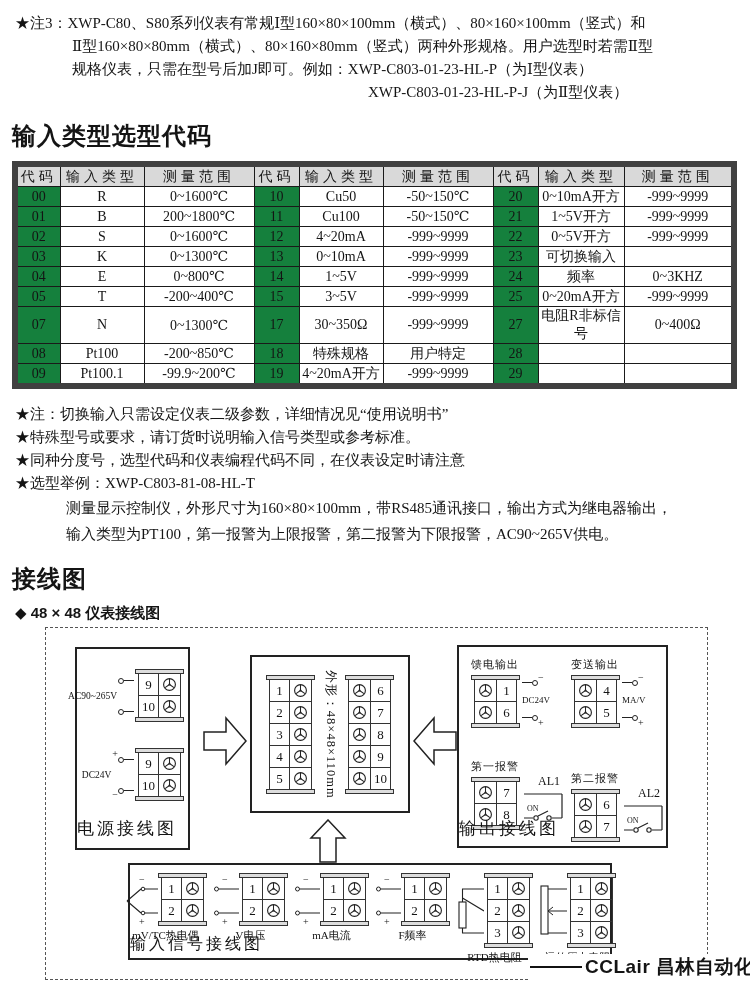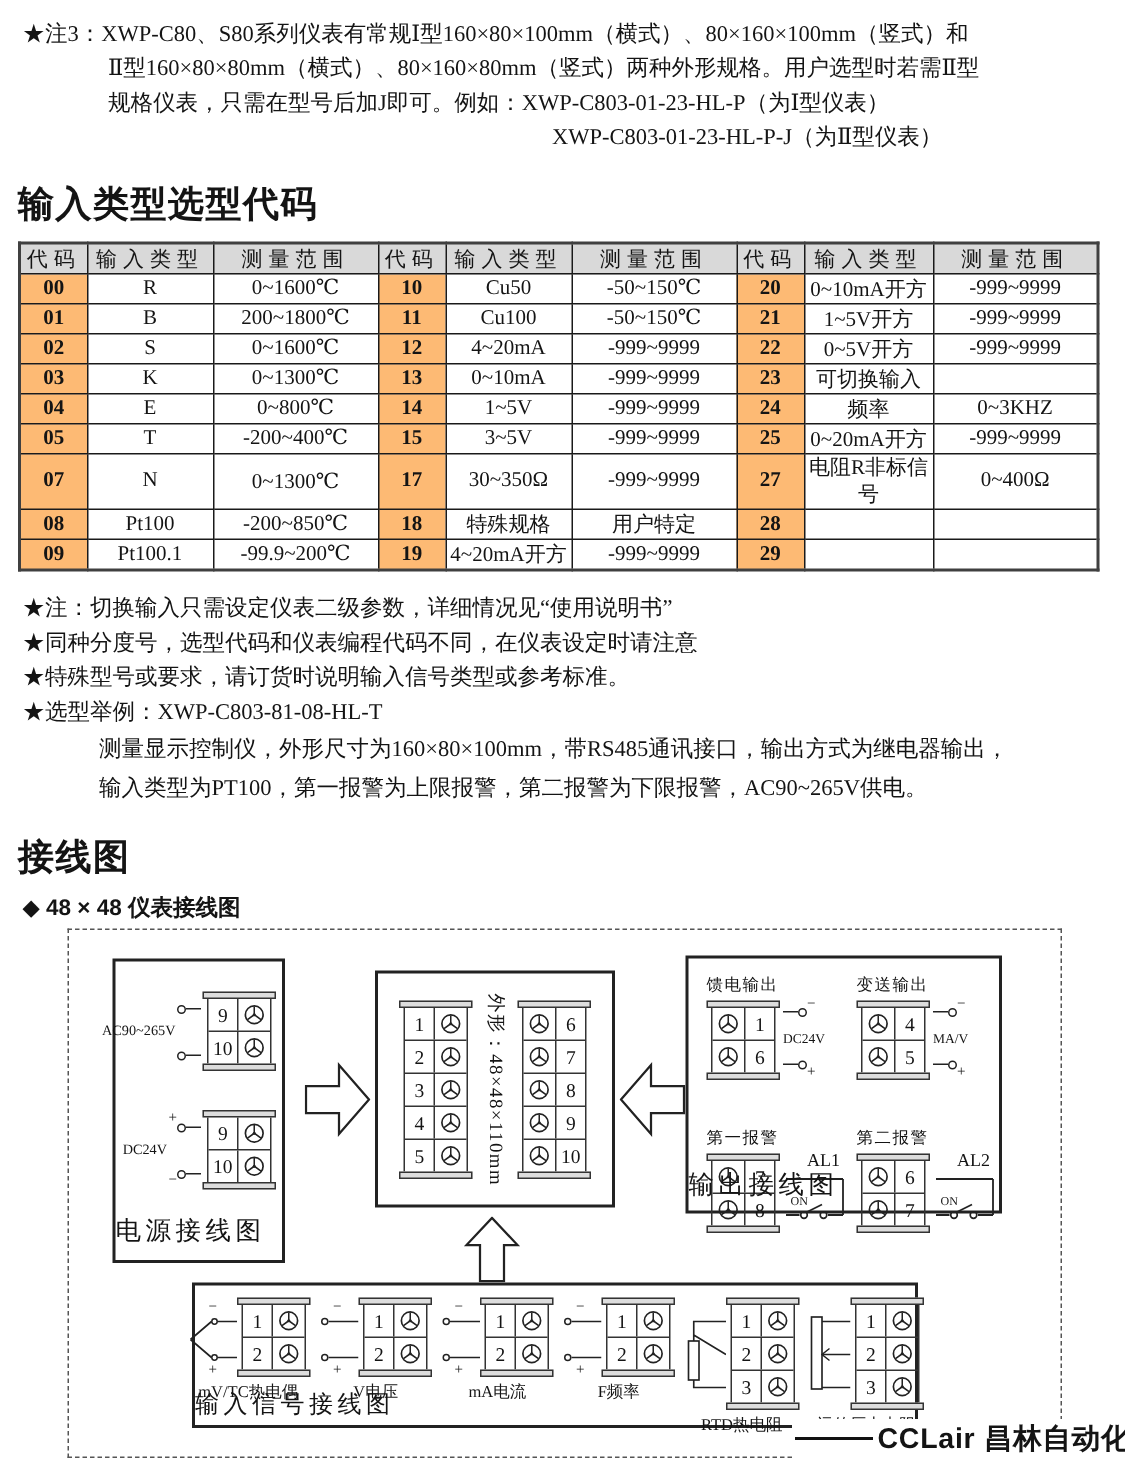--- a/index.html
+++ b/index.html
@@ -15,39 +15,39 @@
   
   .h-sec{
     font-family:"Liberation Sans","DejaVu Sans",sans-serif;font-weight:bold;
     font-size:24px;margin:16px 0 9px 12px;letter-spacing:1px;
   }
   .h-sub{
     font-family:"Liberation Sans","DejaVu Sans",sans-serif;font-weight:bold;
     font-size:15px;margin:4px 0 4px 15px;
   }
   
-  table.codes{border-collapse:collapse;margin:0 0 0 12px;border:2px solid #404040;}
+  table.codes{border-collapse:collapse;margin:0 0 0 12px;border:6px solid #404040;}
   table.codes th,table.codes td{
     border:1px solid #1a1a1a;height:19px;text-align:center;
     font-size:14px;padding:0 2px;font-weight:normal;
   }
   table.codes th{background:#d9d9d9;letter-spacing:4px;}
-  table.codes td.code{background:#fdba74;font-weight:bold;}
+  table.codes td.code{background:#15803d;}
   
   .notes{margin-top:14px;font-size:15px;line-height:23px;}
   .notes .line{padding-left:15px;}
   .example{font-size:15px;line-height:26px;}
   .example .line{padding-left:66px;}
   
   .diagram{position:relative;width:750px;height:359px;margin-top:4px;}
   .dash{position:absolute;left:45px;top:0;width:661px;height:351px;border:1.5px dashed #555;}
   .dbox{position:absolute;border:2px solid #222;background:#fff;box-sizing:border-box;}
   #power-box{left:75px;top:20px;width:115px;height:203px;display:flex;flex-direction:column;justify-content:flex-start;padding:20px 4px 6px 6px;}
   #center-box{left:250px;top:28px;width:160px;height:158px;display:flex;align-items:center;justify-content:space-between;padding:0 14px;}
-  #output-box{left:457px;top:18px;width:211px;height:172px;}
+  #output-box{left:457px;top:18px;width:211px;height:203px;}
   #input-box{left:128px;top:236px;width:484px;height:97px;display:flex;justify-content:center;align-items:flex-start;gap:6px;padding-top:8px;}
   .boxlabel{position:absolute;left:0;right:0;text-align:left;font-size:17px;letter-spacing:3px;}
   #power-box .boxlabel{bottom:8px;}
   #output-box .boxlabel{bottom:6px;}
   #input-box .boxlabel{bottom:3px;font-size:16px;}
   
   .tblock{display:inline-flex;flex-direction:column;}
   .tcap{height:3px;background:#ddd;border:1px solid #333;}
   .tbody{margin:0 3px;border:1px solid #333;border-top:none;border-bottom:none;}
   .trow{display:flex;height:21px;}
@@ -70,21 +70,21 @@
   
   .pgroup{display:flex;align-items:center;justify-content:flex-end;margin-bottom:26px;}
   .plabel{font-size:9.5px;margin-right:1px;white-space:nowrap;}
   .pw{display:flex;flex-direction:column;justify-content:space-between;height:40px;margin-right:1px;}
   
   .vtextwrap{width:22px;height:150px;display:flex;align-items:center;justify-content:center;}
   .vtext{transform:rotate(90deg);white-space:nowrap;font-size:12.5px;letter-spacing:1px;}
   
   .ogroup{position:absolute;}
   #og1{left:12px;top:10px;} #og2{left:112px;top:10px;}
-  #og3{left:12px;top:112px;} #og4{left:112px;top:112px;}
+  #og3{left:12px;top:112px;} #og4{left:112px;top:124px;}
   .olabel{font-size:11px;margin-bottom:3px;letter-spacing:1px;}
   .orow{display:flex;align-items:flex-start;}
   .owires{display:flex;flex-direction:column;justify-content:space-between;height:44px;margin-left:2px;margin-top:3px;}
   .owlabel{font-size:9px;white-space:nowrap;}
   .relay{position:relative;width:50px;height:54px;margin-left:2px;}
   .relay .al{position:absolute;top:-3px;left:16px;font-size:12px;text-align:center;}
   .relay .rsvg{position:absolute;left:0;top:10px;width:44px;height:40px;}
   .relay .on{position:absolute;left:5px;top:27px;font-size:8px;}
   
   .igroup{display:flex;flex-direction:column;align-items:center;}
@@ -244,22 +244,22 @@
         <td>-999~9999</td>
         <td class="code">29</td>
         <td></td>
         <td></td>
       </tr>
     </tbody>
 </table>
 
 <div class="notes">
     <div class="line line-0">★注：切换输入只需设定仪表二级参数，详细情况见“使用说明书”</div>
+    <div class="line line-2">★特殊型号或要求，请订货时说明输入信号类型或参考标准。</div>
     <div class="line line-1">★同种分度号，选型代码和仪表编程代码不同，在仪表设定时请注意</div>
-    <div class="line line-2">★特殊型号或要求，请订货时说明输入信号类型或参考标准。</div>
     <div class="line line-3">★选型举例：XWP-C803-81-08-HL-T</div>
   </div>
 <div class="example">
     <div class="line line-0">测量显示控制仪，外形尺寸为160×80×100mm，带RS485通讯接口，输出方式为继电器输出，</div>
     <div class="line line-1">输入类型为PT100，第一报警为上限报警，第二报警为下限报警，AC90~265V供电。</div>
   </div>
 
 <div class="h-sec">接线图</div>
 <div class="h-sub">◆ 48 × 48 仪表接线图</div>
 

